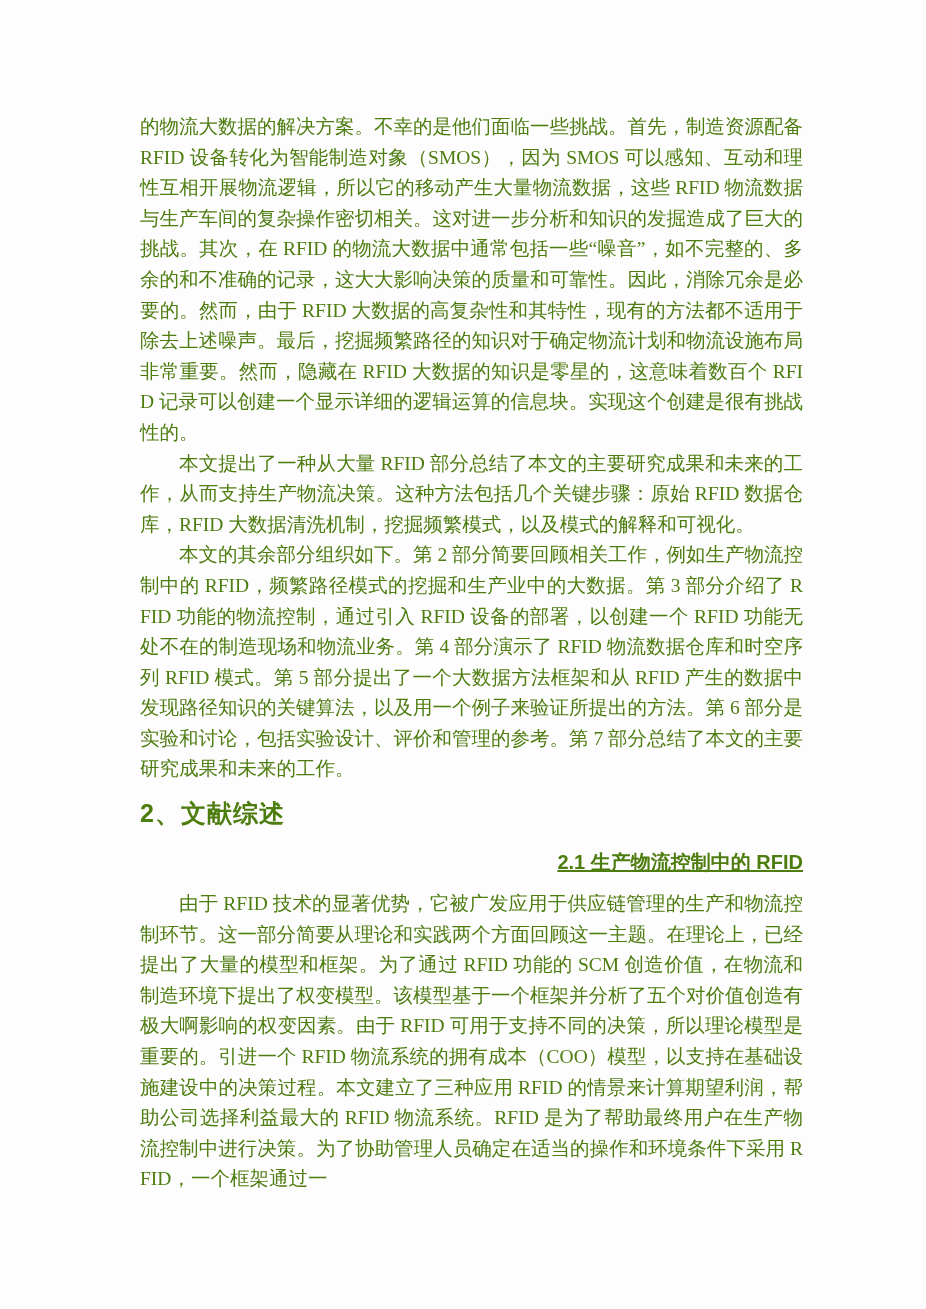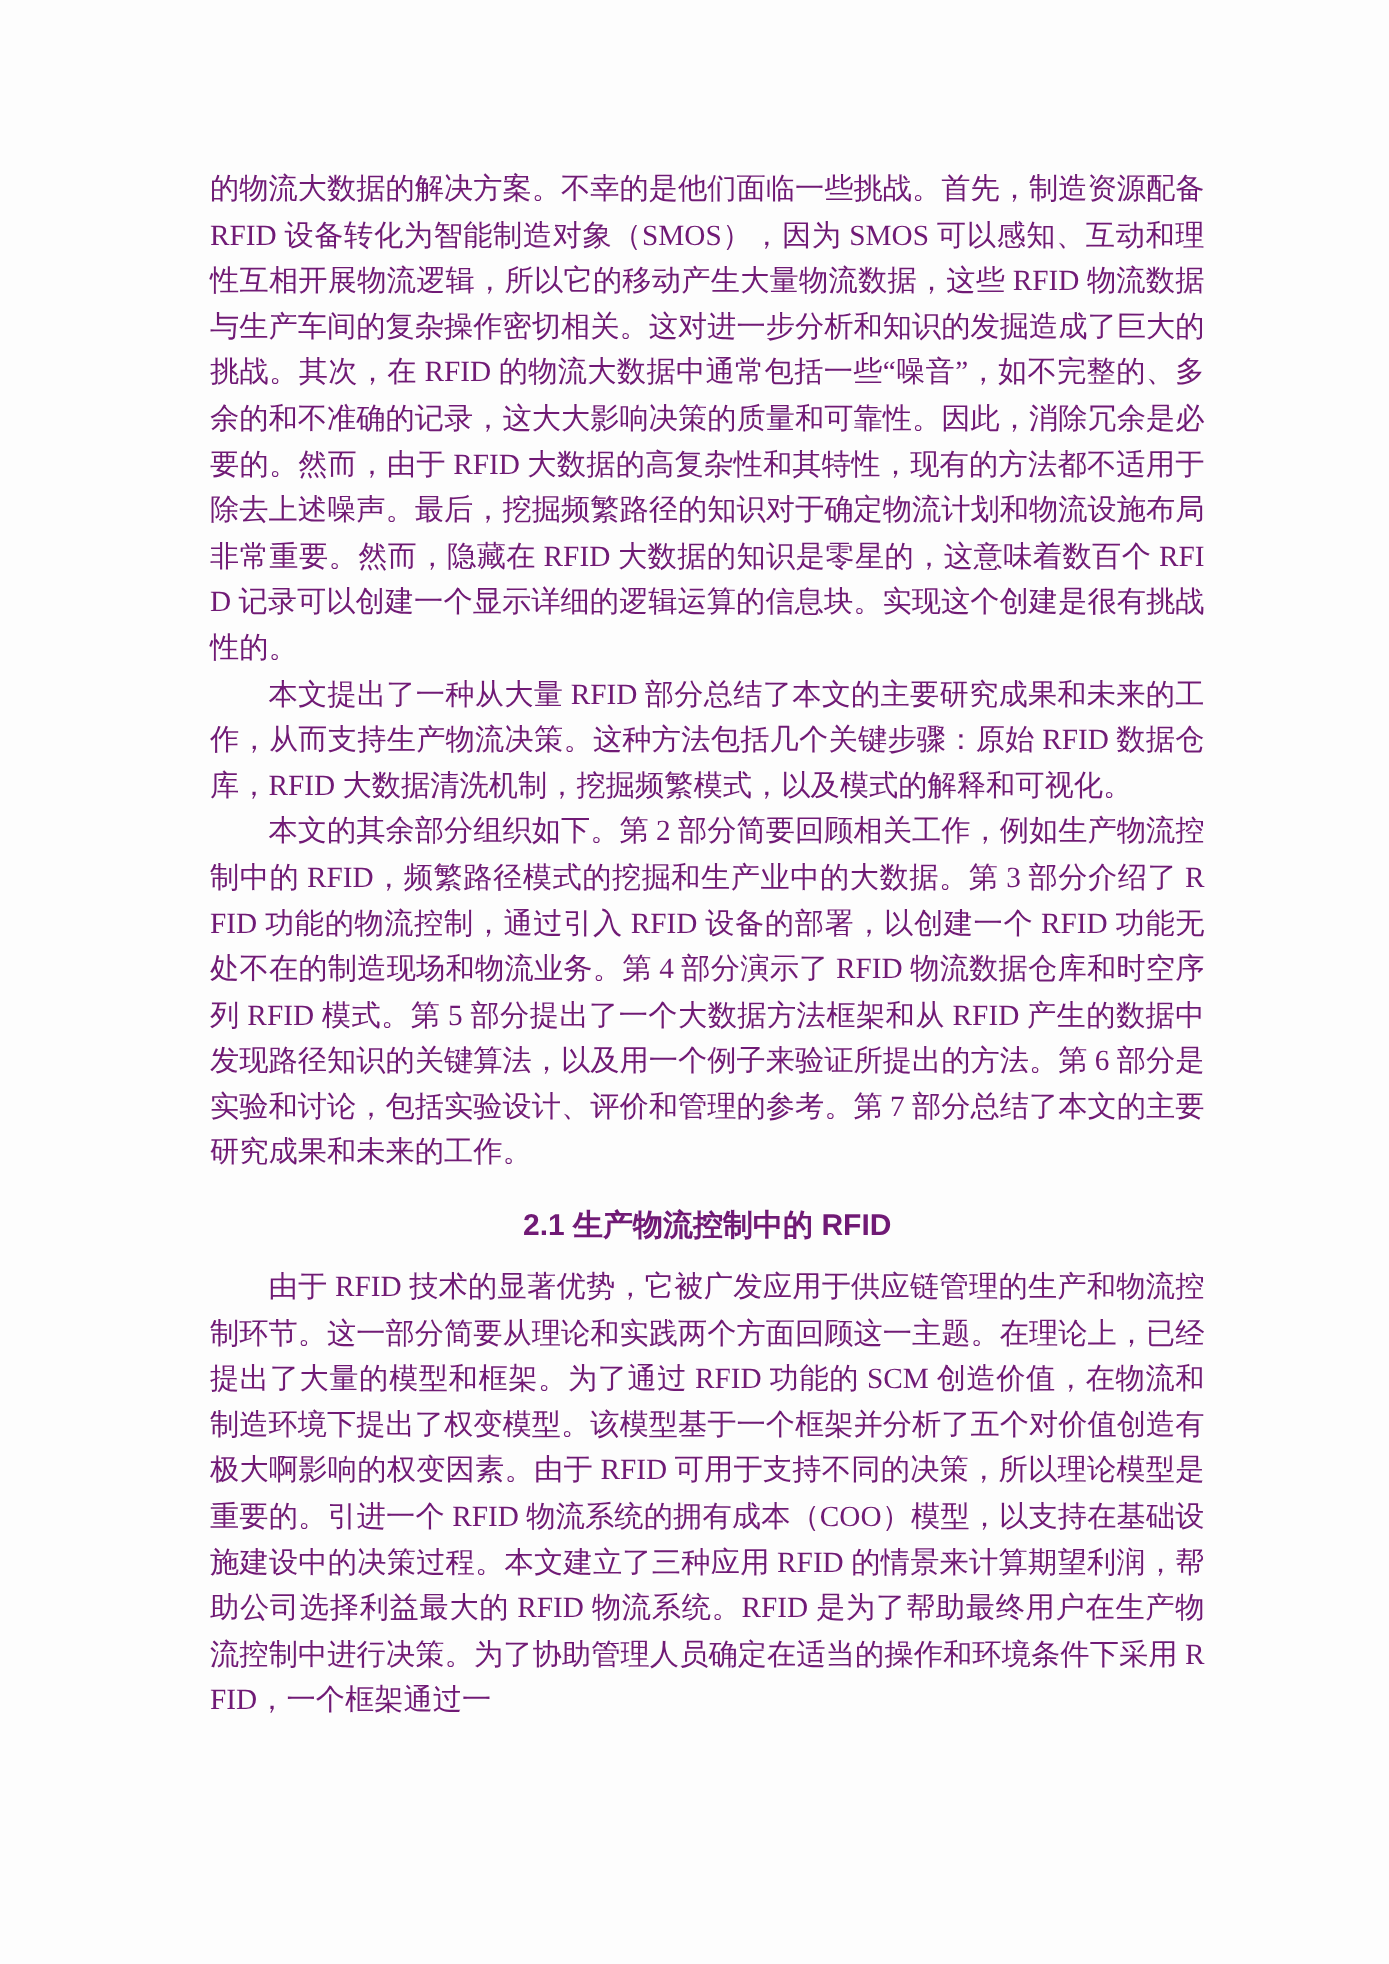--- a/index.html
+++ b/index.html
@@ -6,21 +6,21 @@
     margin: 0;
     padding: 0;
     background: #ffffff;
   }
   .page {
     position: relative;
     width: 926px;
     height: 1309px;
     margin: 0;
     background: #fdfdfd;
-    color: #701a75;
+    color: #4d7c0f;
     box-sizing: border-box;
     padding: 112px 123px 40px 140px;
     font-family: "Liberation Serif", "DejaVu Serif", serif;
     font-size: 19.5px;
     line-height: 30.6px;
     text-align: justify;
     text-justify: inter-ideograph;
     overflow: hidden;
   }
   .page p {
@@ -38,33 +38,35 @@
     margin: 11px 0 9px 0;
     text-align: left;
     letter-spacing: 1px;
   }
   h3.subsec-heading {
     font-family: "Liberation Sans", "DejaVu Sans", sans-serif;
     font-size: 20px;
     line-height: 30px;
     font-weight: bold;
     margin: 17px 0 12px 0;
-    text-align: center;
+    text-align: right;
+    text-decoration: underline;
   }
 </style>
 </head>
 <body>
 
 <div class="page">
 
   <p class="body-par">的物流大数据的解决方案。不幸的是他们面临一些挑战。首先，制造资源配备 RFID 设备转化为智能制造对象（SMOS），因为 SMOS 可以感知、互动和理性互相开展物流逻辑，所以它的移动产生大量物流数据，这些 RFID 物流数据与生产车间的复杂操作密切相关。这对进一步分析和知识的发掘造成了巨大的挑战。其次，在 RFID 的物流大数据中通常包括一些“噪音”，如不完整的、多余的和不准确的记录，这大大影响决策的质量和可靠性。因此，消除冗余是必要的。然而，由于 RFID 大数据的高复杂性和其特性，现有的方法都不适用于除去上述噪声。最后，挖掘频繁路径的知识对于确定物流计划和物流设施布局非常重要。然而，隐藏在 RFID 大数据的知识是零星的，这意味着数百个 RFID 记录可以创建一个显示详细的逻辑运算的信息块。实现这个创建是很有挑战性的。</p>
 
   <p class="body-par indent">本文提出了一种从大量 RFID 部分总结了本文的主要研究成果和未来的工作，从而支持生产物流决策。这种方法包括几个关键步骤：原始 RFID 数据仓库，RFID 大数据清洗机制，挖掘频繁模式，以及模式的解释和可视化。</p>
 
   <p class="body-par indent">本文的其余部分组织如下。第 2 部分简要回顾相关工作，例如生产物流控制中的 RFID，频繁路径模式的挖掘和生产业中的大数据。第 3 部分介绍了 RFID 功能的物流控制，通过引入 RFID 设备的部署，以创建一个 RFID 功能无处不在的制造现场和物流业务。第 4 部分演示了 RFID 物流数据仓库和时空序列 RFID 模式。第 5 部分提出了一个大数据方法框架和从 RFID 产生的数据中发现路径知识的关键算法，以及用一个例子来验证所提出的方法。第 6 部分是实验和讨论，包括实验设计、评价和管理的参考。第 7 部分总结了本文的主要研究成果和未来的工作。</p>
 
+  <h2 class="sec-heading">2、文献综述</h2>
 
 
   <h3 class="subsec-heading">2.1 生产物流控制中的 RFID</h3>
 
   <p class="body-par indent">由于 RFID 技术的显著优势，它被广发应用于供应链管理的生产和物流控制环节。这一部分简要从理论和实践两个方面回顾这一主题。在理论上，已经提出了大量的模型和框架。为了通过 RFID 功能的 SCM 创造价值，在物流和制造环境下提出了权变模型。该模型基于一个框架并分析了五个对价值创造有极大啊影响的权变因素。由于 RFID 可用于支持不同的决策，所以理论模型是重要的。引进一个 RFID 物流系统的拥有成本（COO）模型，以支持在基础设施建设中的决策过程。本文建立了三种应用 RFID 的情景来计算期望利润，帮助公司选择利益最大的 RFID 物流系统。RFID 是为了帮助最终用户在生产物流控制中进行决策。为了协助管理人员确定在适当的操作和环境条件下采用 RFID，一个框架通过一</p>
 
 </div>
 
 </body></html>

